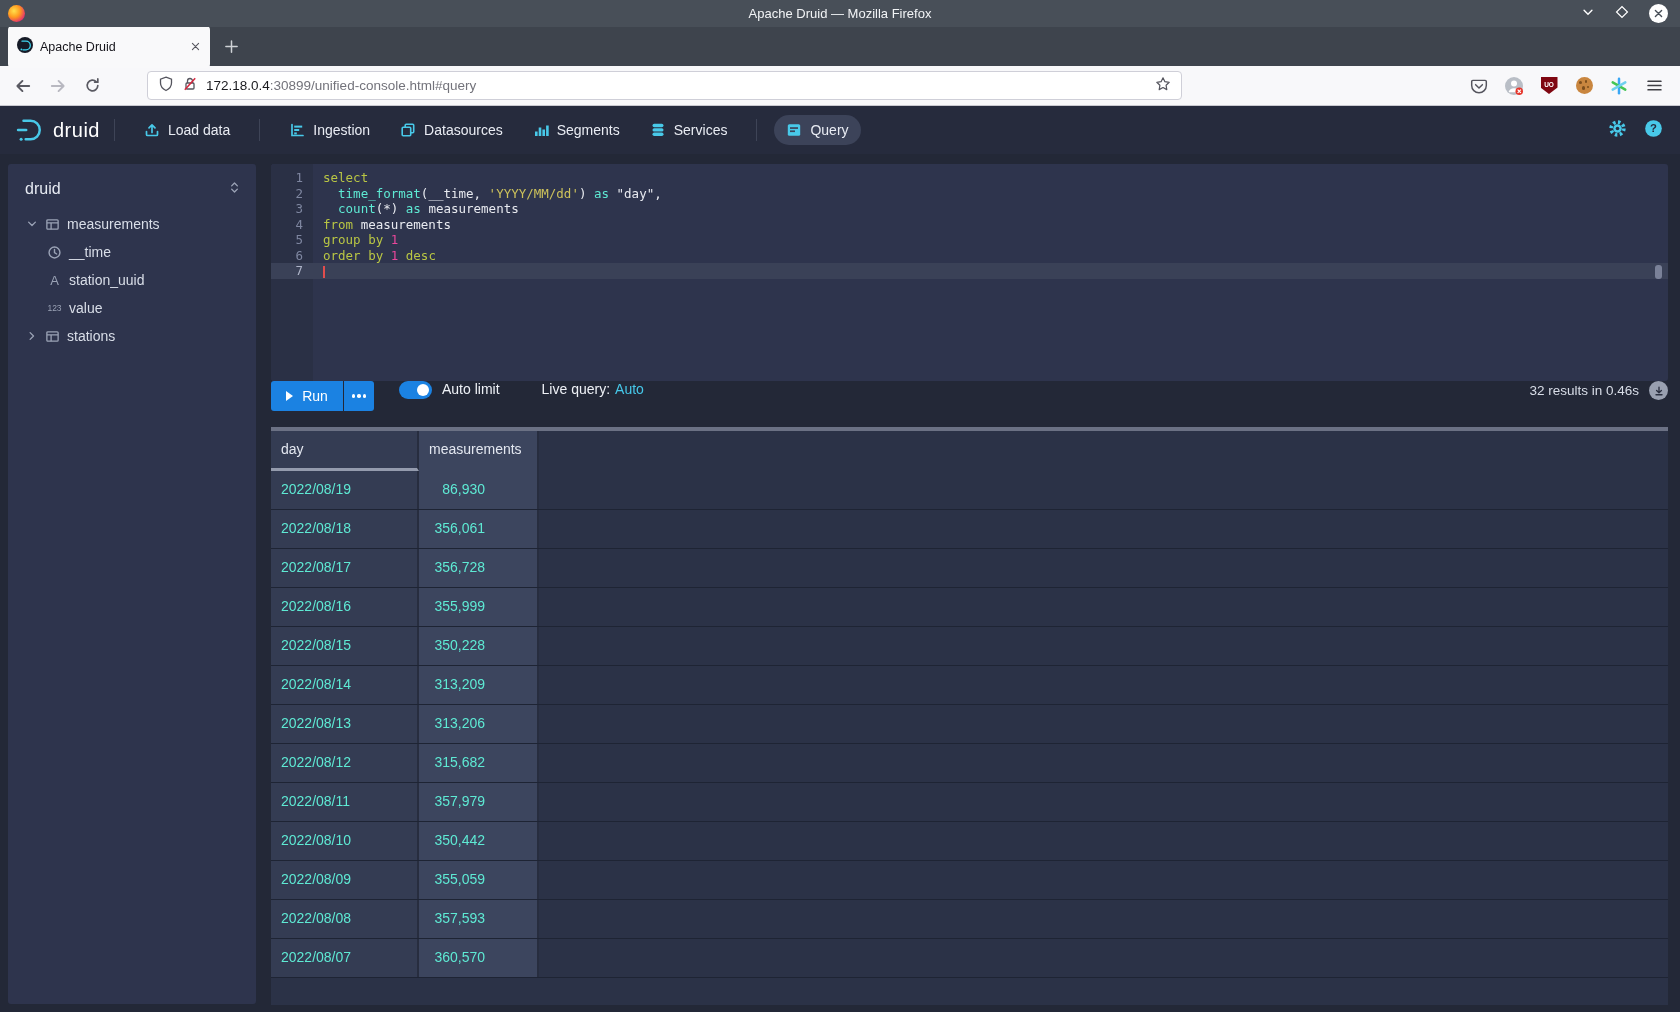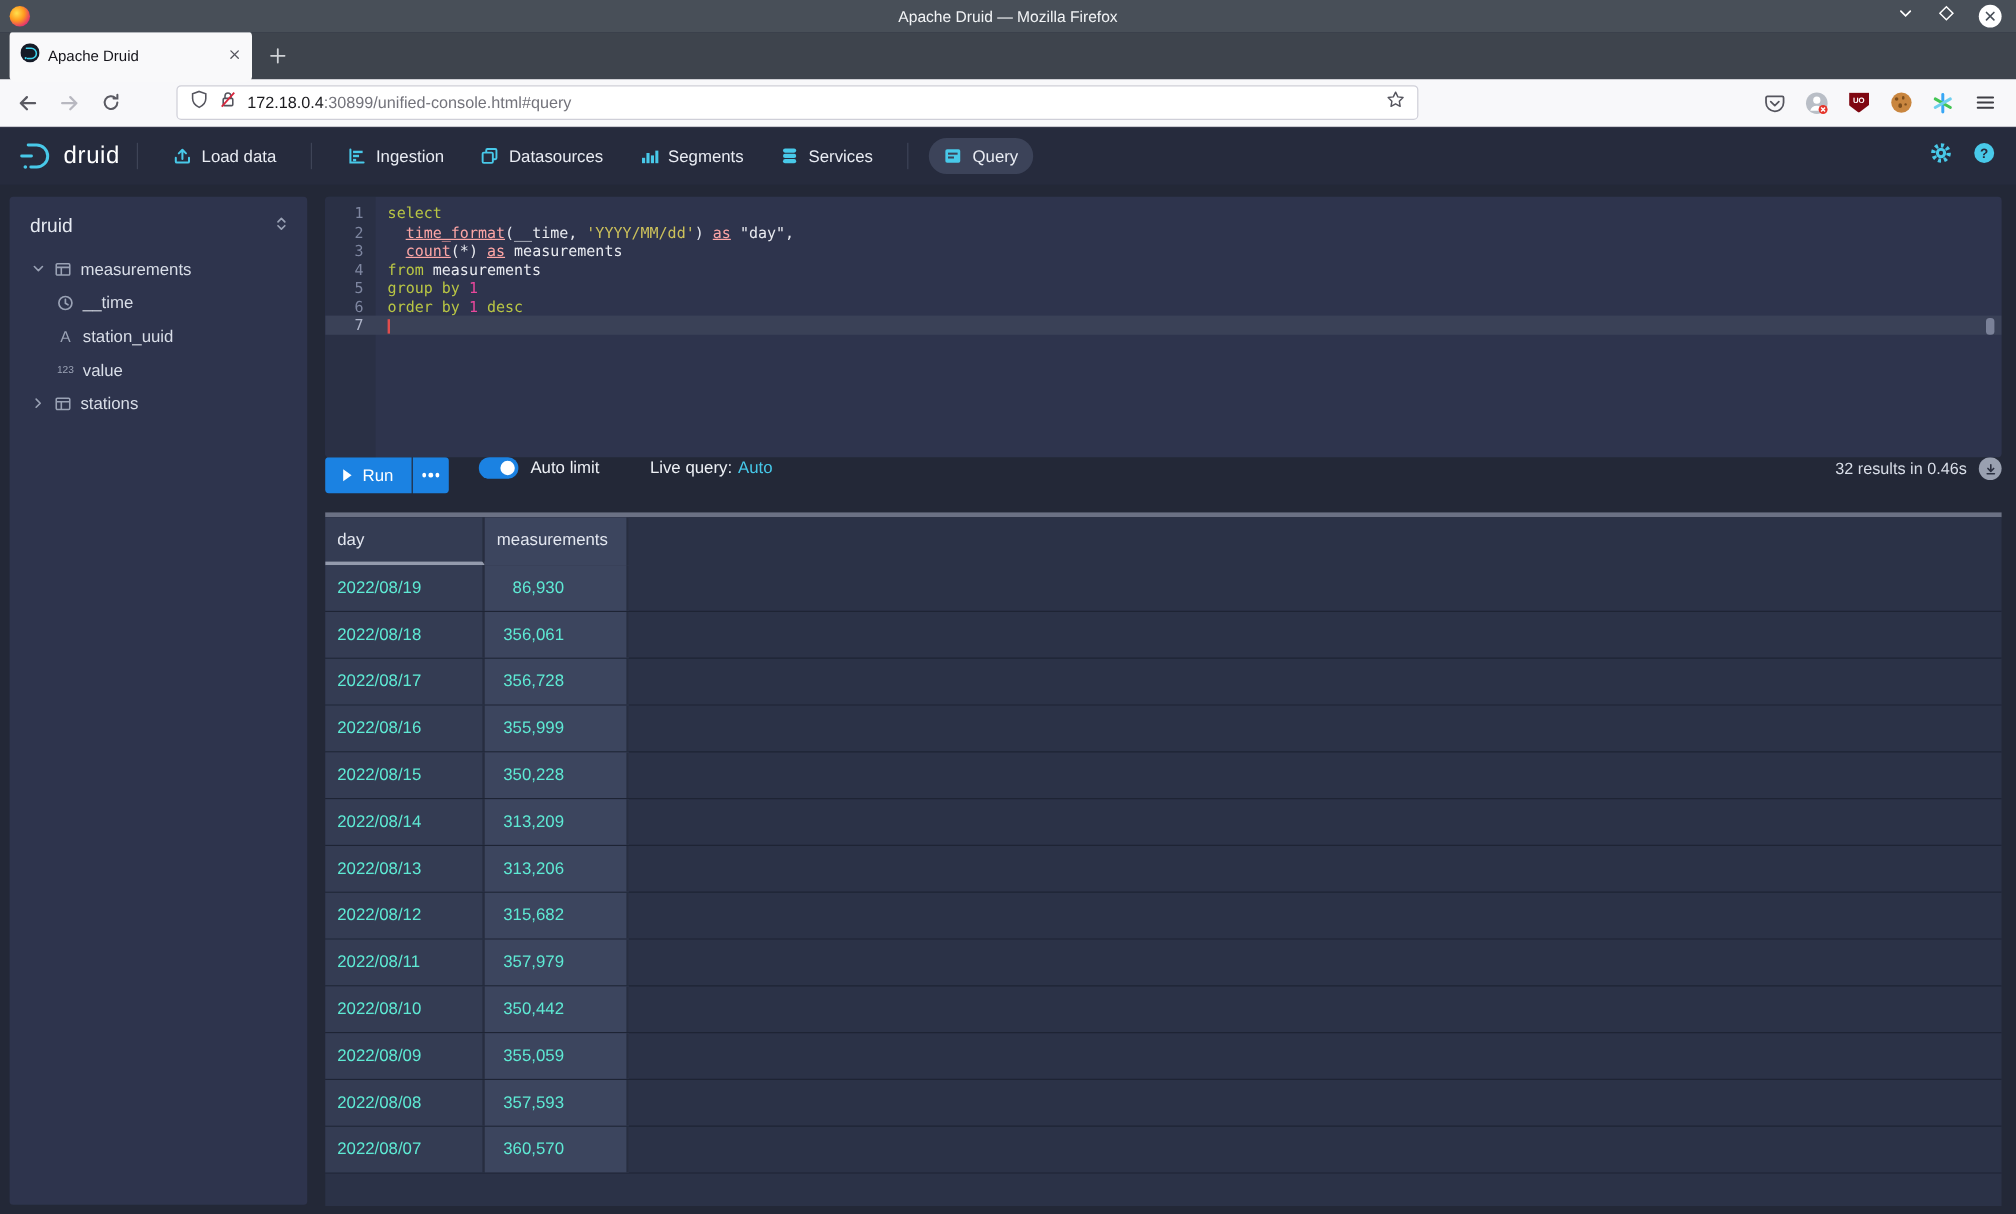--- a/index.html
+++ b/index.html
@@ -77,21 +77,21 @@
   .gutter-bg { position:absolute; left:0; top:0; bottom:0; width:42px;
                background:#2a3045; border-radius:3px 0 0 3px; }
   .eline { display:flex; height:15.5px; position:relative;
            font-family:"DejaVu Sans Mono", monospace; font-size:12.5px; }
   .eline.active .lbg { position:absolute; left:0; right:0; top:0; bottom:0;
                        background:#3a4157; }
   .ln { width:42px; text-align:right; padding-right:10px; color:#7e86a0;
         position:relative; }
   .eline.active .ln { color:#aeb4c8; }
   .code { white-space:pre; padding-left:10px; color:#e8eaf0; position:relative; }
-  .tok-kw { color:#b9c644; } .tok-fn { color:#fca5a5;text-decoration:underline; }
+  .tok-kw { color:#b9c644; } .tok-fn { color:#5eead4; }
   .tok-str { color:#cdc25b; } .tok-num { color:#e8479b; } .tok-pl { color:#e8eaf0; }
   .cursor { display:inline-block; width:2px; height:12px; background:#e14d4d;
             vertical-align:text-bottom; }
   .vscroll { position:absolute; right:6px; top:101px; width:7px; height:14px;
              background:#7a8198; border-radius:3px; }
 
   .runbar { height:44px; display:flex; align-items:flex-start; }
   .btn-run { width:72px; height:30px; background:#1b82e2; border-radius:3px 0 0 3px;
              color:#fff; display:flex; align-items:center; justify-content:center;
              gap:9px; font-size:14px; }
@@ -110,21 +110,21 @@
   .rb-right { margin-left:auto; display:flex; align-items:center; gap:10px; }
   .rb-results { color:#d9dee8; font-size:13.5px; }
   .dl-circle { width:19px; height:19px; border-radius:50%; background:#99a0b0;
                display:flex; align-items:center; justify-content:center; }
 
   .splitter { height:4px; background:#6b7184; margin-top:2px; }
 
   .results { flex:1; background:#2b3247; overflow:hidden; }
   .thead { display:flex; height:40px; }
   .th, .td { padding:10px 0 0 10px; font-size:14px; color:#e3e7f0; }
-  .col-day { width:133px; background:#343c53; border-right:2px solid #272d3f; }
+  .col-day { width:148px; background:#343c53; border-right:2px solid #272d3f; }
   .col-meas { width:120px; background:#3c455e; border-right:2px solid #272d3f; }
   .th.col-day { border-bottom:3px solid #949bad; }
   .trow { display:flex; height:39px; border-bottom:1px solid rgba(18,22,34,.5); }
   .td { color:#5eead4; }
   .td .numcell { display:inline-block; min-width:56px; text-align:right; }
 
   .tfoot { height:37px; background:#2b3247; display:flex; align-items:center;
            color:#e0e4ed; font-size:14px; border-radius:0 0 3px 3px; padding-left:12px; }
   .pg-btn { width:26px; height:26px; display:flex; align-items:center;
             justify-content:center; }

